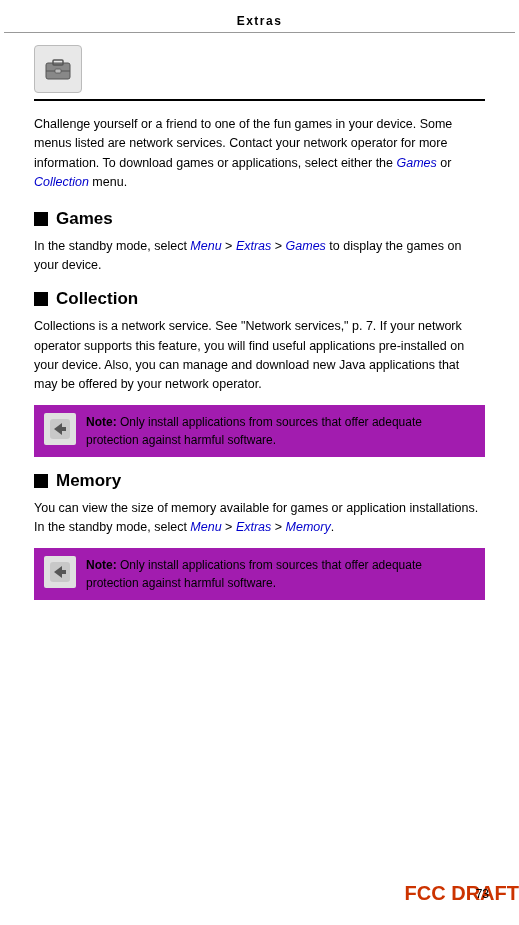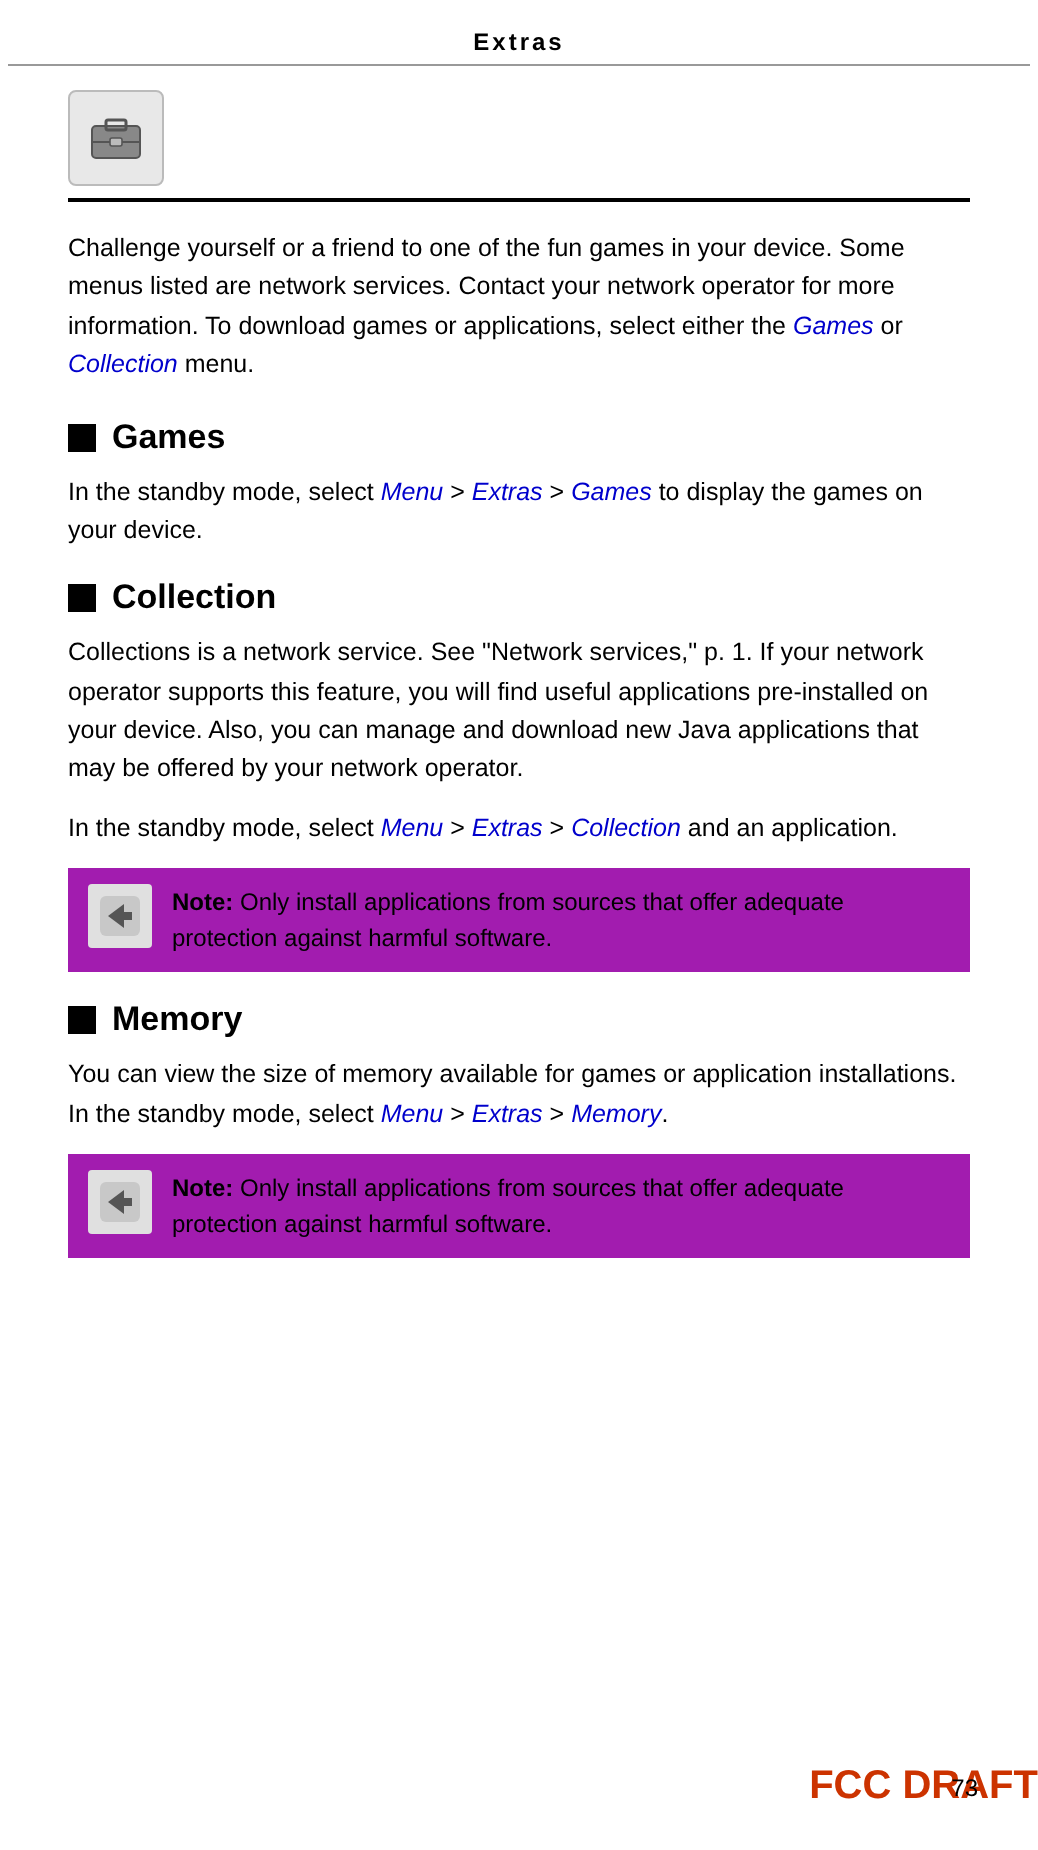--- a/index.html
+++ b/index.html
@@ -210,24 +210,21 @@
     </div>
     <p class="body-text">
       In the standby mode, select <a class="link-text">Menu</a> &gt; <a class="link-text">Extras</a> &gt; <a class="link-text">Games</a> to display the games on your device.
     </p>
 
     <div class="section-heading section-gap">
       <span class="section-bullet"></span>
       <span class="section-title">Collection</span>
     </div>
     <p class="body-text">
-      Collections is a network service. See "Network services," p. 1. If your network operator supports this feature, you will find useful applications pre-installed on your device. Also, you can manage and download new Java applications that may be offered by your network operator.
-    </p>
-    <p class="body-text">
-      In the standby mode, select <a class="link-text">Menu</a> &gt; <a class="link-text">Extras</a> &gt; <a class="link-text">Collection</a> and an application.
+      Collections is a network service. See "Network services," p. 7. If your network operator supports this feature, you will find useful applications pre-installed on your device. Also, you can manage and download new Java applications that may be offered by your network operator.
     </p>
 
     <div class="note-box">
       <div class="note-icon">
         <svg width="24" height="24" viewBox="0 0 24 24">
           <rect x="2" y="2" width="20" height="20" rx="3" fill="#c8c8c8"></rect>
           <polygon points="6,12 14,6 14,10 18,10 18,14 14,14 14,18" fill="#555"></polygon>
         </svg>
       </div>
       <p class="note-text">

